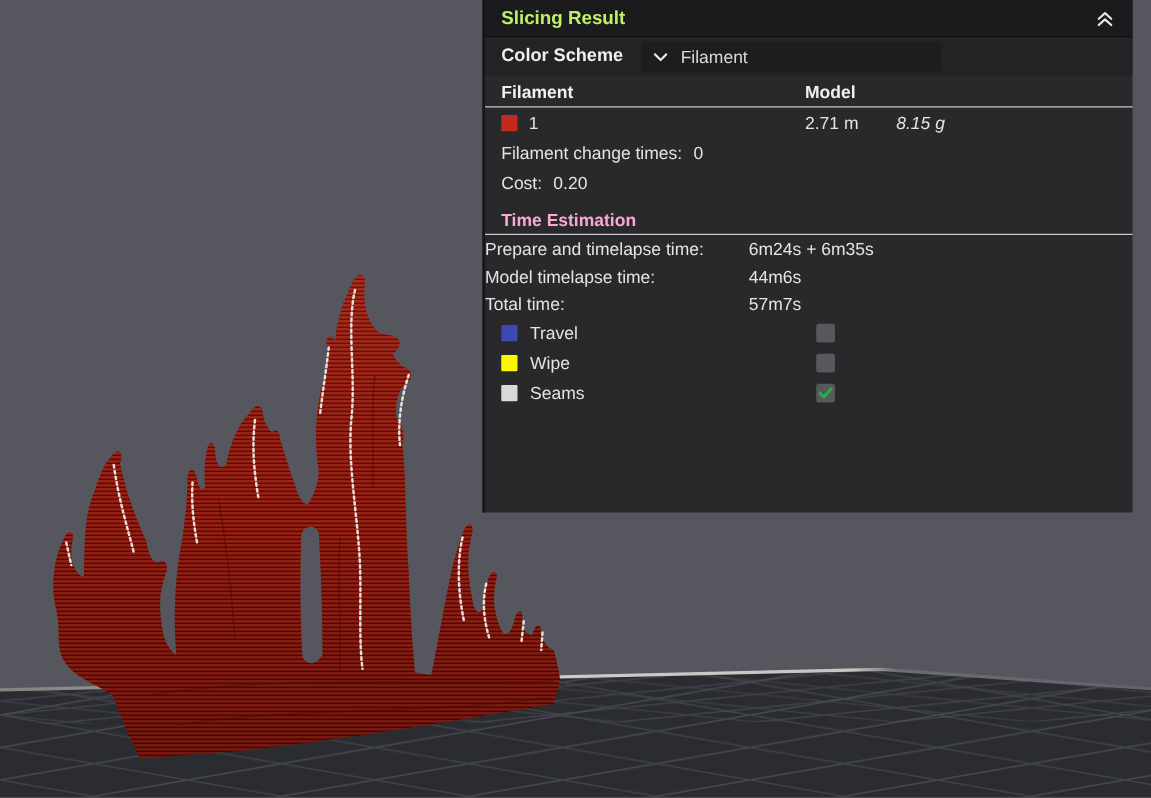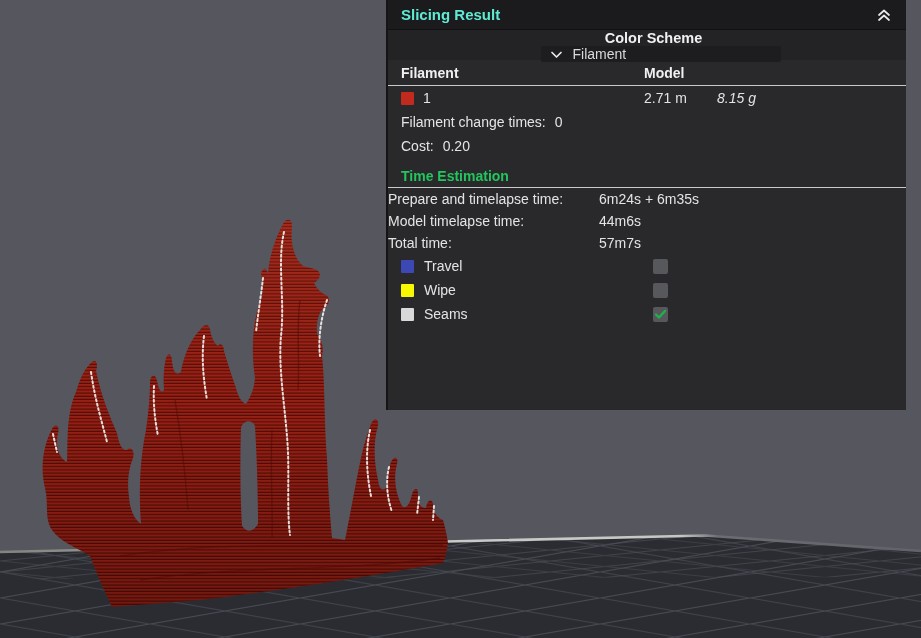--- a/index.html
+++ b/index.html
@@ -10,27 +10,27 @@
   .viewport svg { position:absolute; left:0; top:0; }
 
   
   .panel {
     position:absolute; left:386px; top:0; width:520px; height:410px;
     background:#29292b; color:#e4e4e6; font-size:14px;
     border-left:2px solid #151516;
   }
   .panel-header {
     height:30px; background:#1b1b1d; display:flex; align-items:center;
-    padding:0 12px 0 13px; font-weight:bold; font-size:15px; color:#5eead4;
+    padding:0 12px 0 13px; font-weight:bold; font-size:15px; color:#bef264;
     border-bottom:1px solid #111;
   }
   .panel-header .spacer { flex:1; }
   .collapse-btn { width:20px; height:20px; display:flex; align-items:center; justify-content:center; cursor:pointer; }
 
-  .cs-row { height:30px; background:#232325; display:flex; align-items:center; padding-left:13px;flex-direction:column; }
+  .cs-row { height:30px; background:#232325; display:flex; align-items:center; padding-left:13px; }
   .cs-label { font-weight:bold; color:#f0f0f0; font-size:14.5px; }
   .dropdown {
     margin-left:14px; width:240px; height:23px; background:#1d1d1f; border-radius:2px;
     display:flex; align-items:center; padding-left:9px; cursor:pointer;
   }
   .dropdown .dd-text { margin-left:10px; color:#d9d9db; }
 
   .tbl-head { height:26px; display:flex; align-items:center; padding-left:13px;
     font-weight:bold; color:#f0f0f0; border-bottom:1px solid #c9c9c9; position:relative; }
   .col2 { position:absolute; left:256px; }
@@ -38,21 +38,21 @@
 
   .row { height:24px; display:flex; align-items:center; padding-left:13px; position:relative; }
   .row22 { height:22px; display:flex; align-items:center; position:relative; }
 
   .swatch { width:13px; height:13px; border-radius:1px; display:inline-block; flex:0 0 13px; }
   .fil-id { margin-left:9px; }
 
   .kv-val { margin-left:9px; }
 
   .sec-head { height:24px; margin-top:6px; display:flex; align-items:center; padding-left:13px;
-    font-weight:bold; color:#22c55e; border-bottom:1px solid #c9c9c9; position:relative; }
+    font-weight:bold; color:#f9a8d4; border-bottom:1px solid #c9c9c9; position:relative; }
   .sec-head.opts { margin-top:7px; }
   .te-val { position:absolute; left:211px; }
 
   .opt-label { margin-left:10px; }
   .checkbox {
     position:absolute; left:265px; width:15px; height:15px; background:#57585b;
     border-radius:2px; cursor:pointer; display:flex; align-items:center; justify-content:center;
   }
   .checkbox svg { display:none; }
   .checkbox.on svg { display:block; }

